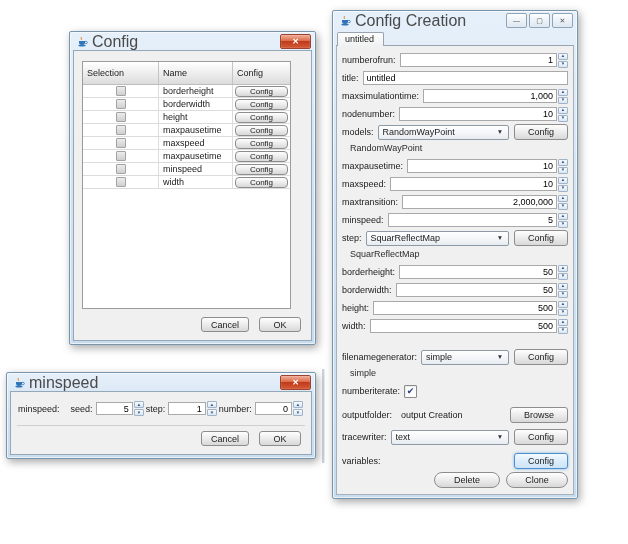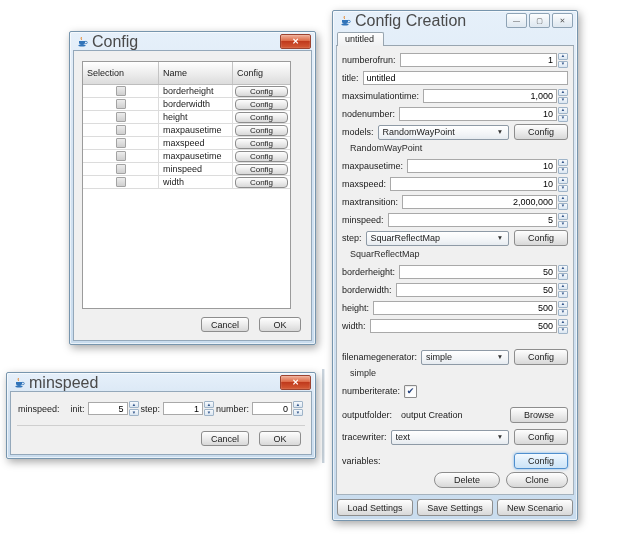--- a/index.html
+++ b/index.html
@@ -215,21 +215,21 @@
       <path d="M9 5.4 h1.2 a1.1 1.1 0 0 1 0 2.2 h-1" stroke="#3174b9" stroke-width="0.8" fill="none"></path>
     </svg>
     <span class="win-title">minspeed</span>
     <span class="red-close">
         <span>✕</span>
       </span>
   </div>
   <div class="win-body">
     <div class="ms-row">
       <span class="lbl mslead">minspeed:</span>
-      <span class="lbl">init:</span>
+      <span class="lbl">seed:</span>
       <input class="field num" value="5" style="">
       <span class="spin">
         <span class="spb">
             <span class="tri">▲</span>
           </span>
         <span class="spb">
             <span class="tri">▼</span>
           </span>
       </span>
       <span class="lbl">step:</span>
@@ -503,19 +503,14 @@
         <span class="spacer"></span>
         <button class="btn cfg-btn focused">Config</button>
       </div>
 
       <div class="del-row">
         <button class="btn del-btn">Delete</button>
         <button class="btn clone-btn">Clone</button>
       </div>
     </div>
 
-    <div class="bottom-bar">
-      <button class="btn bb-btn">Load Settings</button>
-      <button class="btn bb-btn">Save Settings</button>
-      <button class="btn bb-btn">New Scenario</button>
-    </div>
   </div>
 </section>
 
 </body></html>

